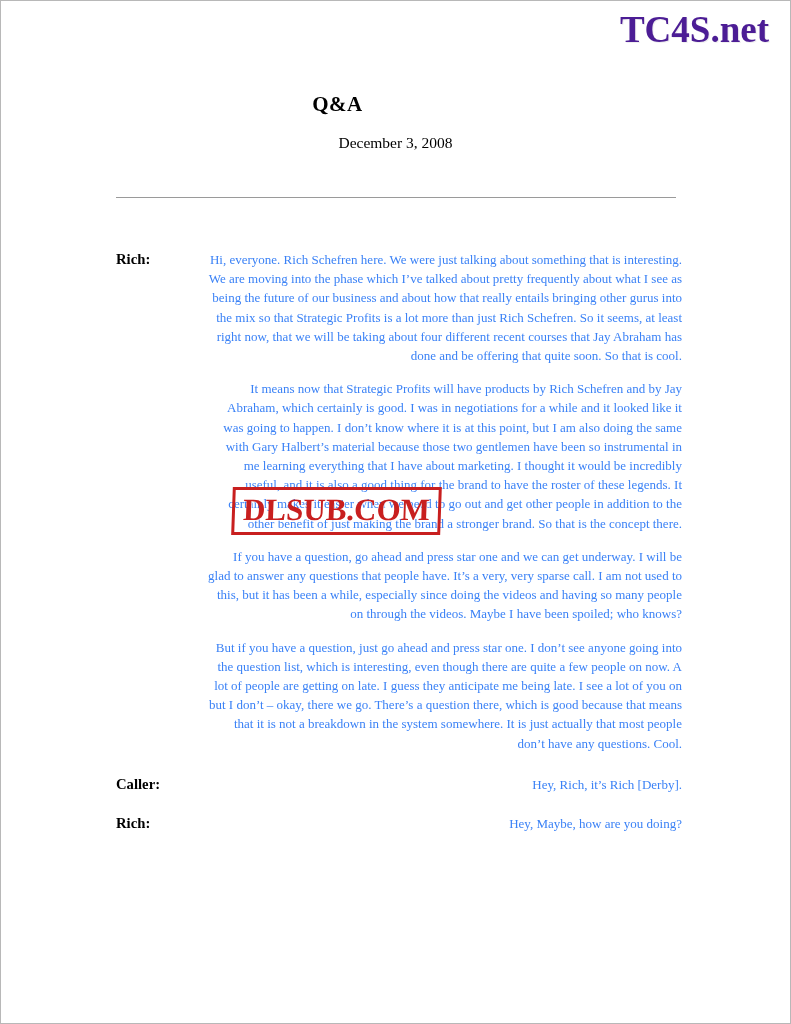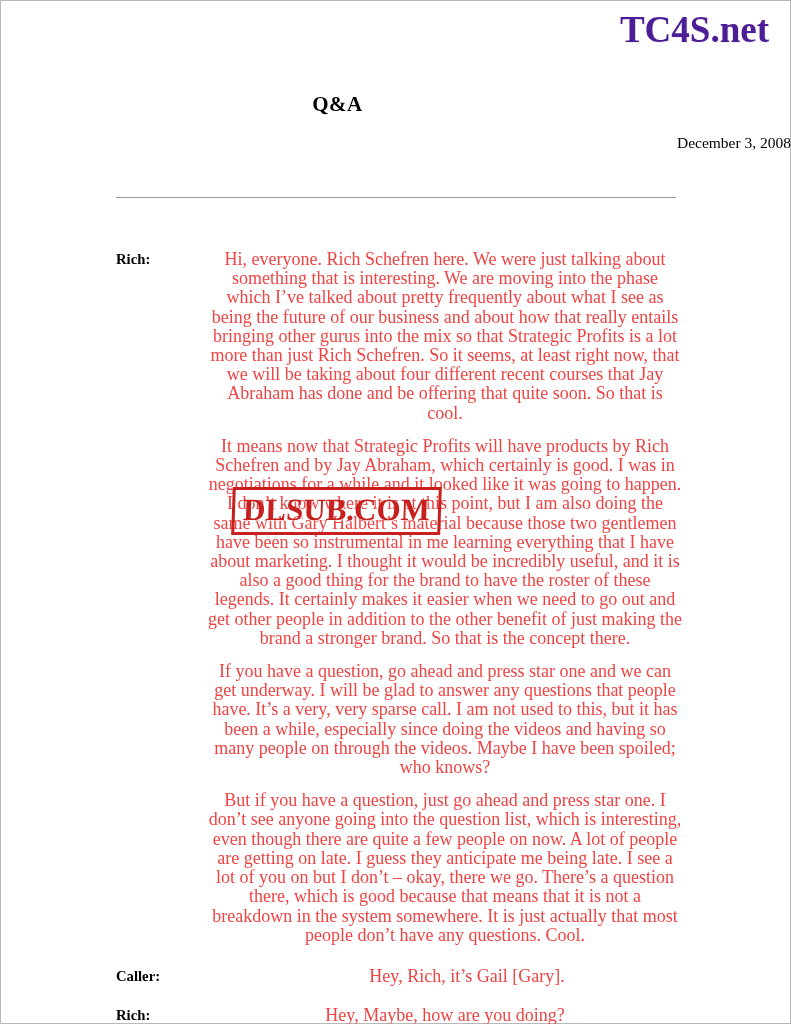--- a/index.html
+++ b/index.html
@@ -51,21 +51,21 @@
     font-size: 21px;
     font-weight: bold;
     letter-spacing: 0.5px;
     color: #000;
   }
   .doc-date {
     position: absolute;
     top: 134px;
     left: 0;
     width: 791px;
-    text-align: right;
+    text-align: center;
     font-size: 15.5px;
     color: #000;
   }
   .rule {
     position: absolute;
     top: 197px;
     left: 116px;
     width: 560px;
     height: 1px;
     background: #9a9a9a;
@@ -86,24 +86,24 @@
   .speaker {
     width: 92px;
     flex: 0 0 92px;
     font-size: 14.7px;
     font-weight: bold;
     color: #000;
     line-height: 19.2px;
   }
   .speech {
     flex: 1 1 auto;
-    font-size: 18px;
-    color: #ef4444;
+    font-size: 13px;
+    color: #3b82f6;
     line-height: 19.2px;
-    text-align: center;
+    text-align: right;
   }
   .speech p {
     margin: 0 0 14px 0;
   }
   .speech p:last-child {
     margin-bottom: 0;
   }
   .turn.short {
     margin-bottom: 20px;
   }
@@ -159,21 +159,21 @@
         <p>Hi, everyone. Rich Schefren here. We were just talking about something that is interesting. We are moving into the phase which I’ve talked about pretty frequently about what I see as being the future of our business and about how that really entails bringing other gurus into the mix so that Strategic Profits is a lot more than just Rich Schefren. So it seems, at least right now, that we will be taking about four different recent courses that Jay Abraham has done and be offering that quite soon. So that is cool.</p>
         <p>It means now that Strategic Profits will have products by Rich Schefren and by Jay Abraham, which certainly is good. I was in negotiations for a while and it looked like it was going to happen. I don’t know where it is at this point, but I am also doing the same with Gary Halbert’s material because those two gentlemen have been so instrumental in me learning everything that I have about marketing. I thought it would be incredibly useful, and it is also a good thing for the brand to have the roster of these legends. It certainly makes it easier when we need to go out and get other people in addition to the other benefit of just making the brand a stronger brand. So that is the concept there.</p>
         <p>If you have a question, go ahead and press star one and we can get underway. I will be glad to answer any questions that people have. It’s a very, very sparse call. I am not used to this, but it has been a while, especially since doing the videos and having so many people on through the videos. Maybe I have been spoiled; who knows?</p>
         <p>But if you have a question, just go ahead and press star one. I don’t see anyone going into the question list, which is interesting, even though there are quite a few people on now. A lot of people are getting on late. I guess they anticipate me being late. I see a lot of you on but I don’t – okay, there we go. There’s a question there, which is good because that means that it is not a breakdown in the system somewhere. It is just actually that most people don’t have any questions. Cool.</p>
       </div>
     </div>
 
     <div class="turn short turn-caller">
       <div class="speaker">Caller:</div>
       <div class="speech">
-        <p>Hey, Rich, it’s Gail [Gary].</p>
+        <p>Hey, Rich, it’s Rich [Derby].</p>
       </div>
     </div>
 
     <div class="turn short turn-rich2">
       <div class="speaker">Rich:</div>
       <div class="speech">
         <p>Hey, Maybe, how are you doing?</p>
       </div>
     </div>
 

